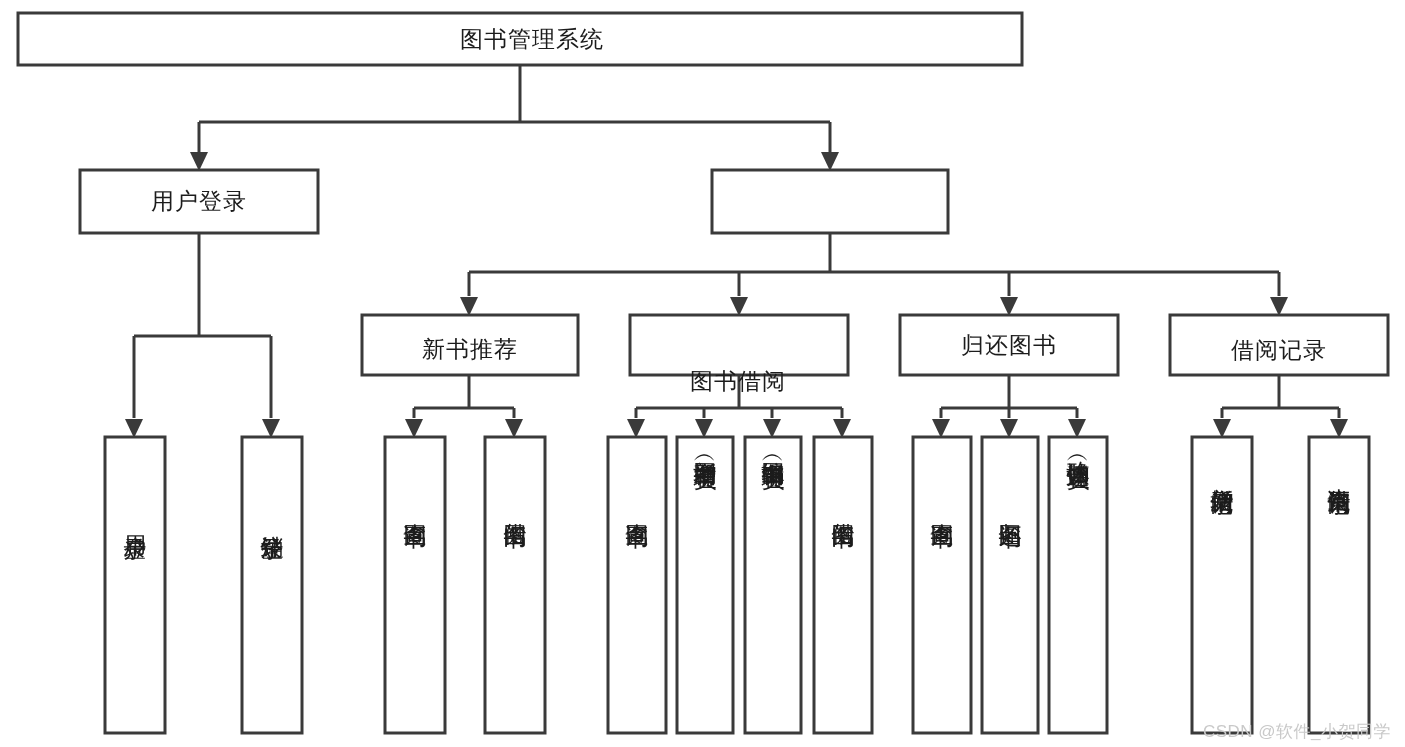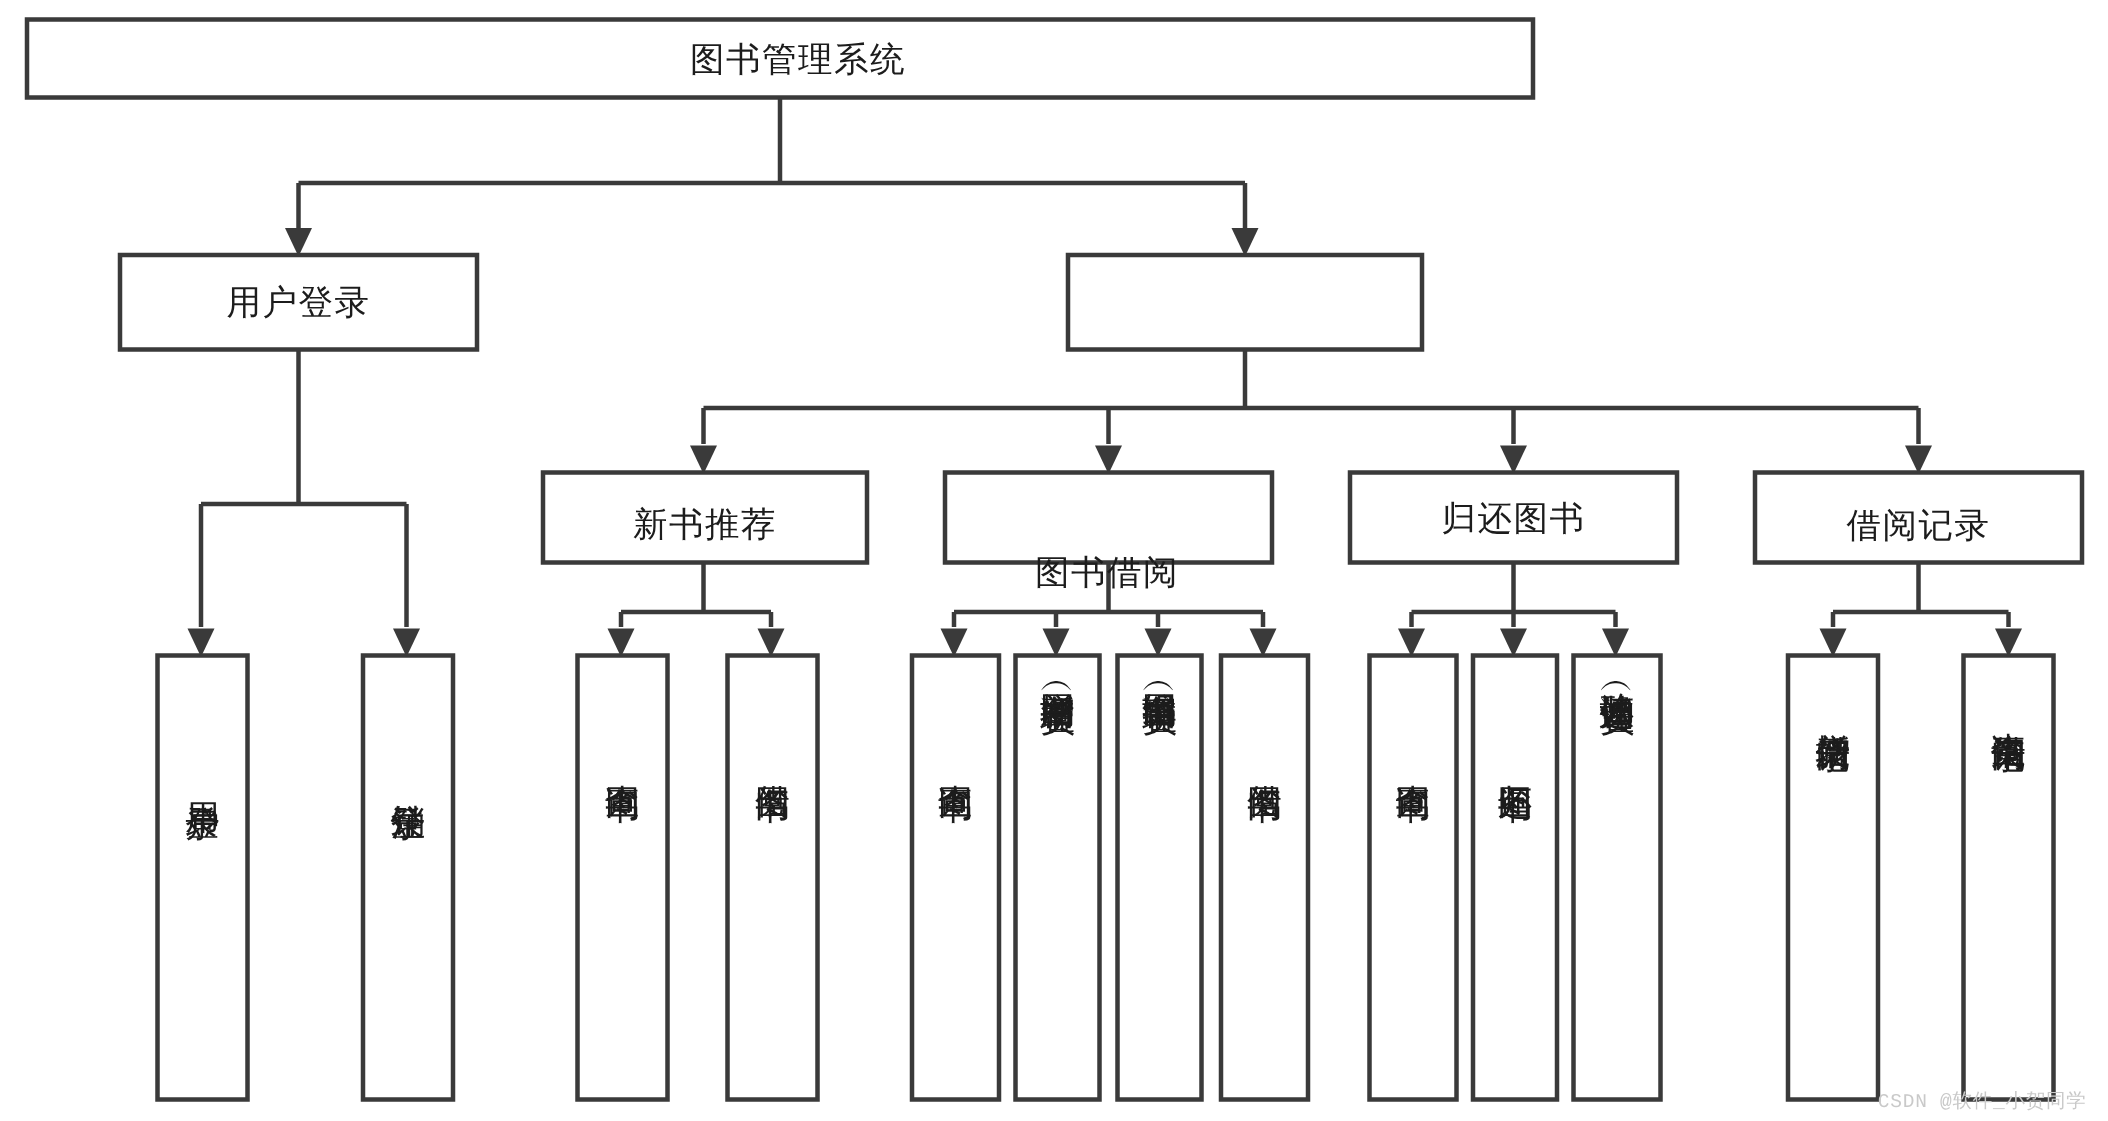--- a/index.html
+++ b/index.html
@@ -65,22 +65,22 @@
     display: flex;
     align-items: center;
     justify-content: center;
     white-space: nowrap;
     pointer-events: none;
   }
   .watermark {
     position: absolute;
     right: 14px;
     bottom: 4px;
-    font-family: Liberation Mono, monospace;
-    font-size: 13px;
+    font-family: Liberation Sans, sans-serif;
+    font-size: 17px;
     color: #c9c9c9;
     letter-spacing: 0.5px;
     white-space: nowrap;
     user-select: none;
   }
 </style>
 </head>
 <body>
 
 <div id="diagram-root">

